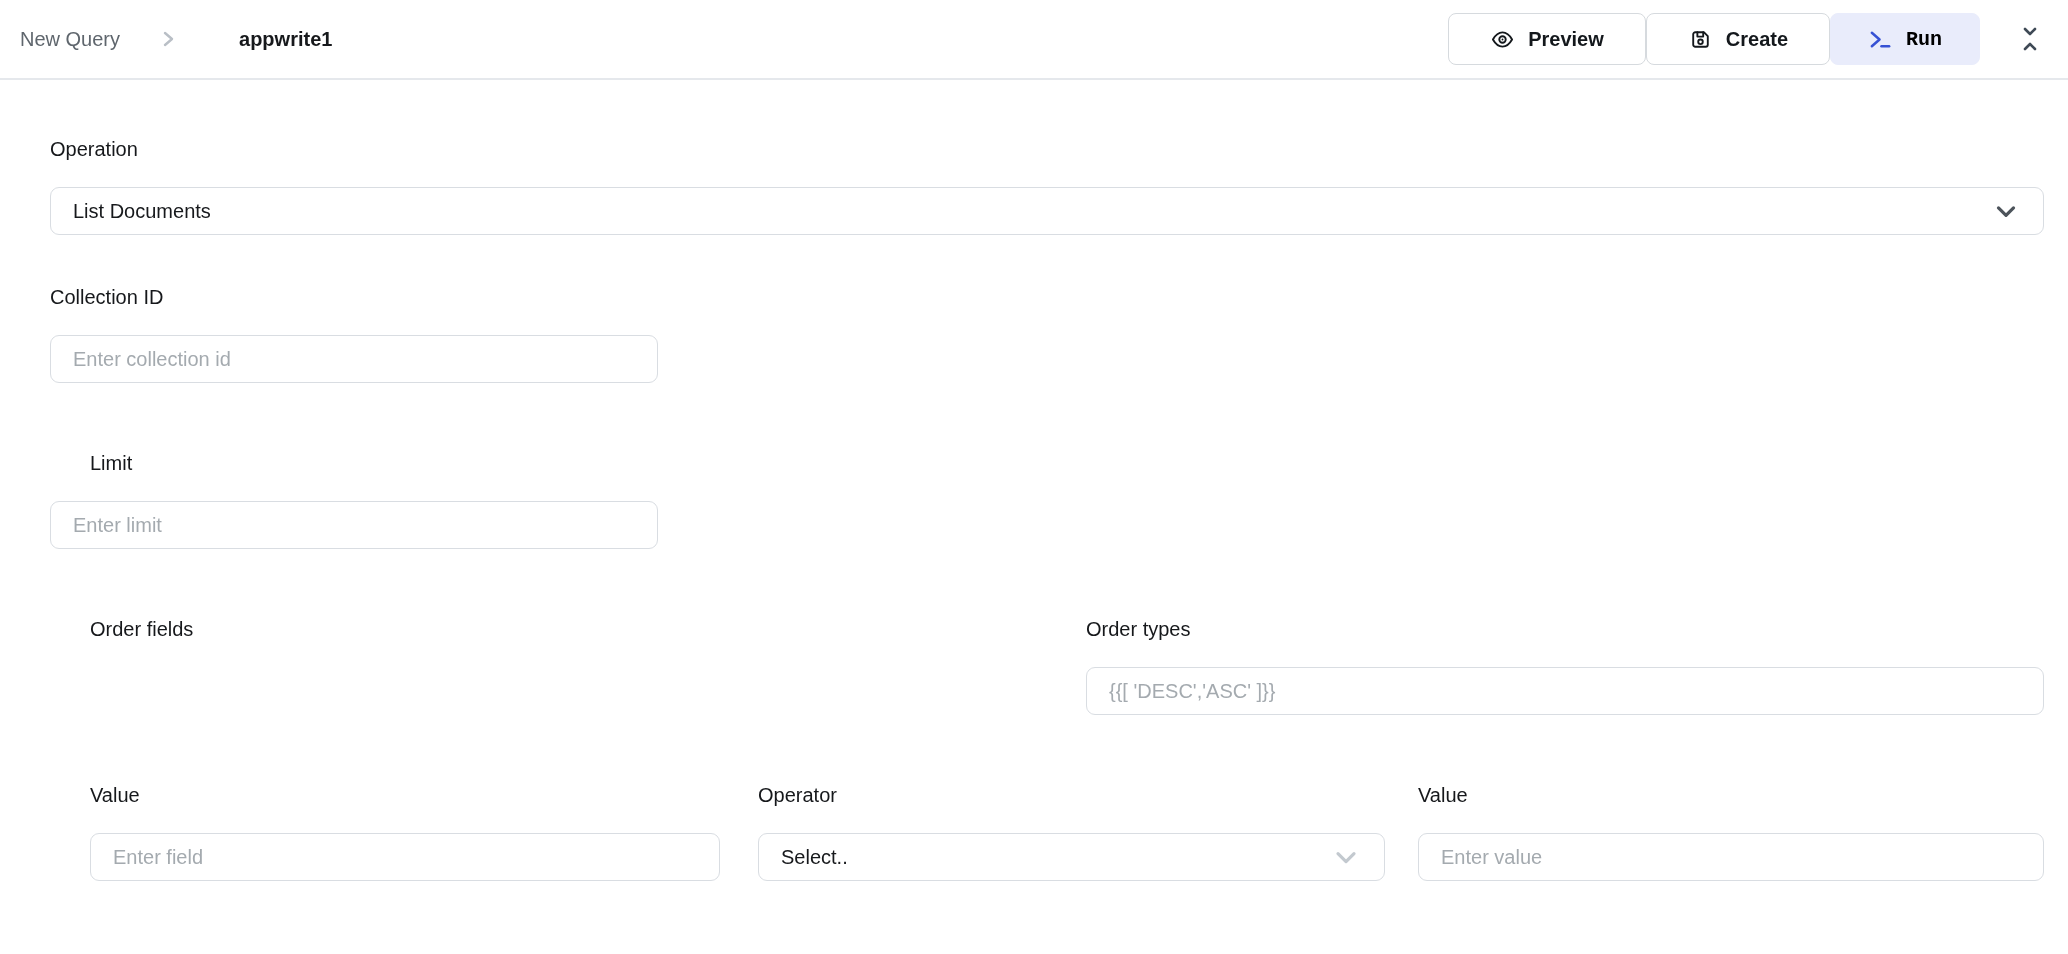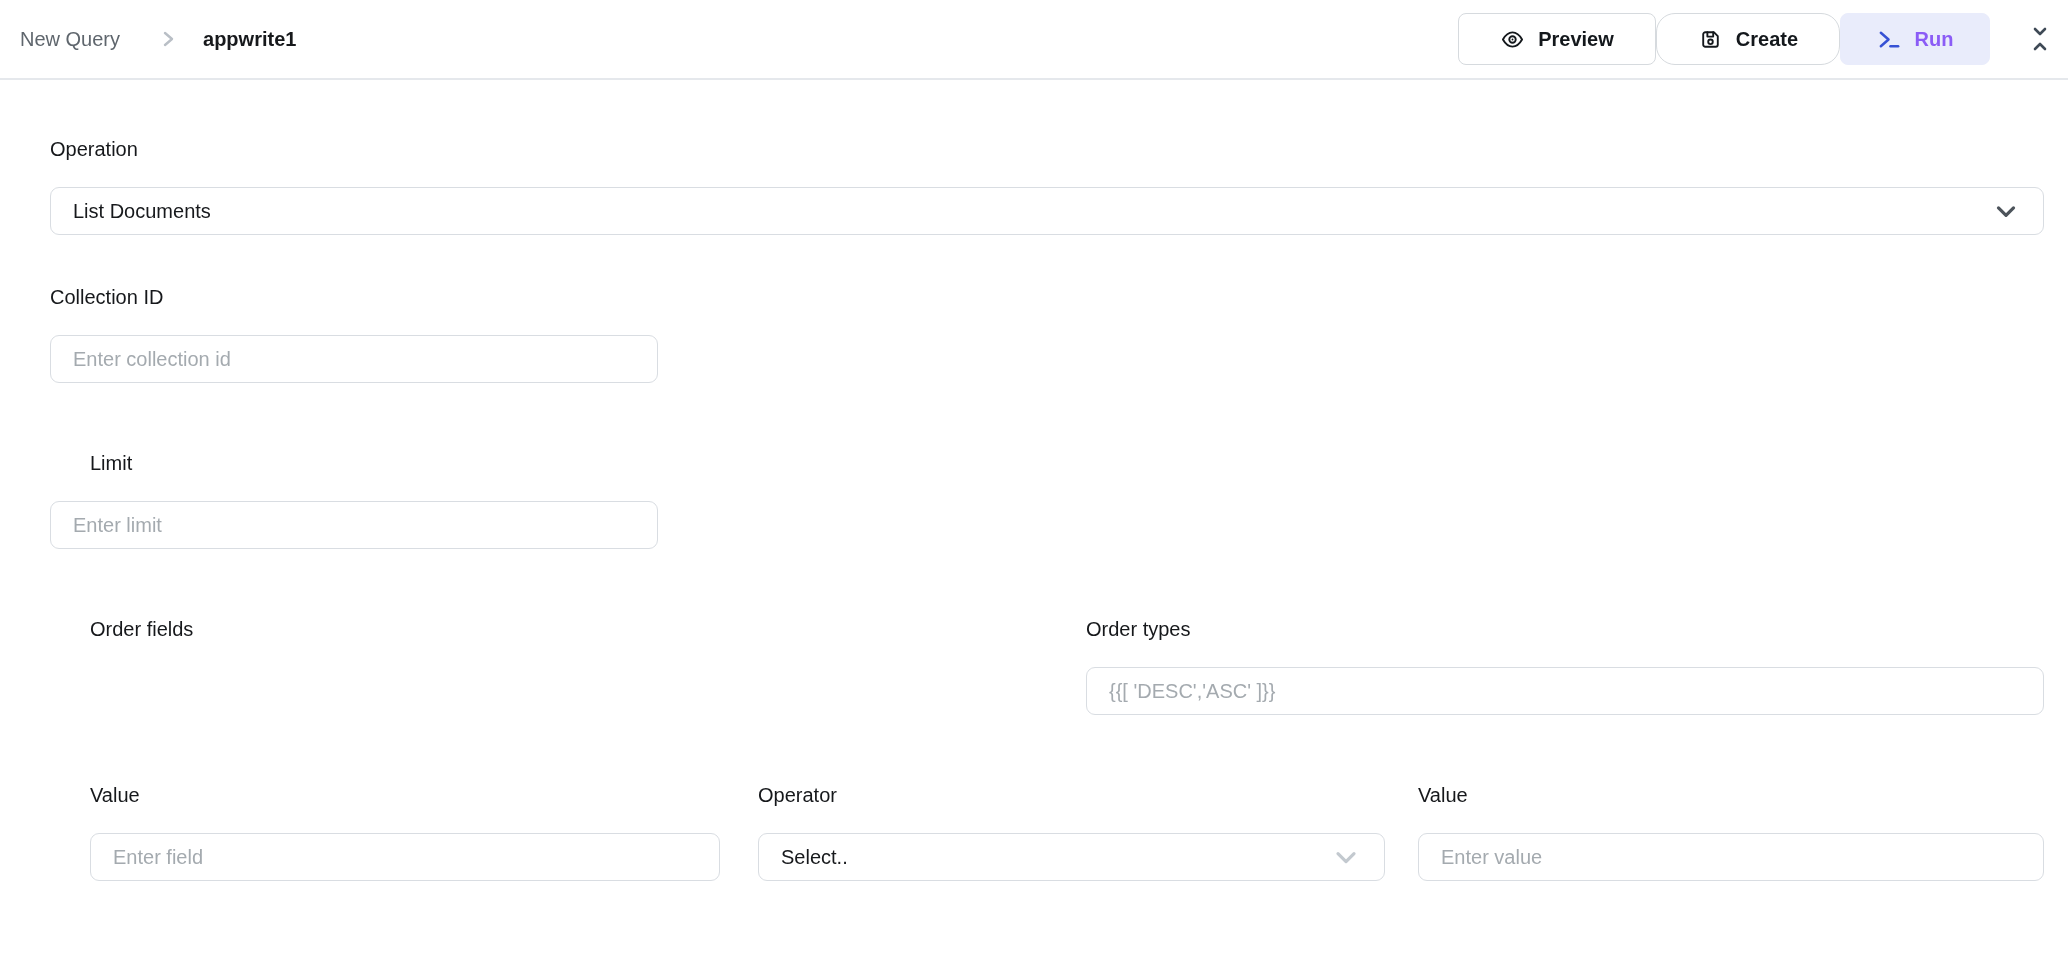--- a/index.html
+++ b/index.html
@@ -1,34 +1,34 @@
 <!DOCTYPE html>
 <html><head>
 <meta charset="utf-8">
 <style>
   * { margin:0; padding:0; box-sizing:border-box; }
   html,body { width:2068px; height:954px; background:#ffffff; overflow:hidden;
               font-family:"Liberation Sans", sans-serif; }
 
   
   .header { height:80px; display:flex; align-items:center;
-            padding:0 16px 0 20px; border-bottom:2px solid #e5e8ec; }
+            padding:0 26px 0 20px; border-bottom:2px solid #e5e8ec; }
   .breadcrumb { display:flex; align-items:center; font-size:20px; }
   .crumb-parent { color:#5f666d; cursor:pointer; }
   .crumb-sep { display:flex; align-items:center; margin:0 28px 0 42px; }
-  .crumb-current { color:#17191c; font-weight:600; }
+  .crumb-current { color:#17191c; font-weight:600;margin-left:36px; }
 
   .header-actions { margin-left:auto; display:flex; align-items:center; }
   .btn { display:inline-flex; align-items:center; justify-content:center; gap:13px;
          height:52px; border-radius:8px; border:1px solid #d6dade; background:#fff;
          font-size:20px; font-weight:600; color:#14181c; cursor:pointer;
          font-family:"Liberation Sans", sans-serif; }
   .btn-preview { min-width:198px; }
-  .btn-create  { min-width:184px;border-radius:19px; }
-  .btn-run { min-width:150px; background:#e9ecfb; border:1px solid #e9ecfb; color:#8b5cf6; }
+  .btn-create  { min-width:184px; }
+  .btn-run { min-width:150px; background:#e9ecfb; border:1px solid #e9ecfb; color:#000000;font-family:Liberation Mono, monospace; }
   .collapse-btn { margin-left:38px; background:none; border:none; cursor:pointer;
                   display:flex; align-items:center; }
 
   
   .content { padding:0 24px 0 50px; }
   .field-label { font-size:20px; line-height:24px; color:#16181b; font-weight:500; }
   .gap-first   { margin-top:57px; }   
   .gap-select  { margin-top:50px; }   
   .gap-section { margin-top:68px;margin-left:40px; }   
 

